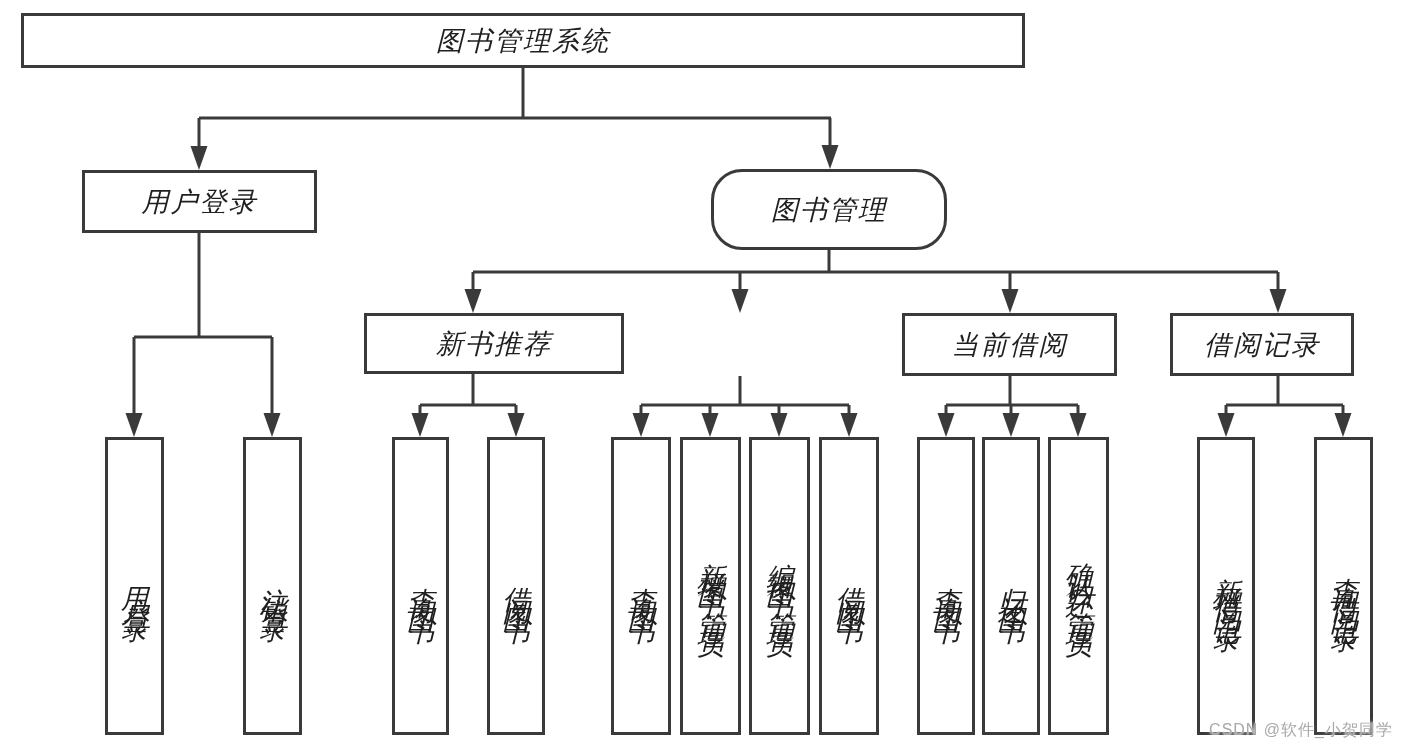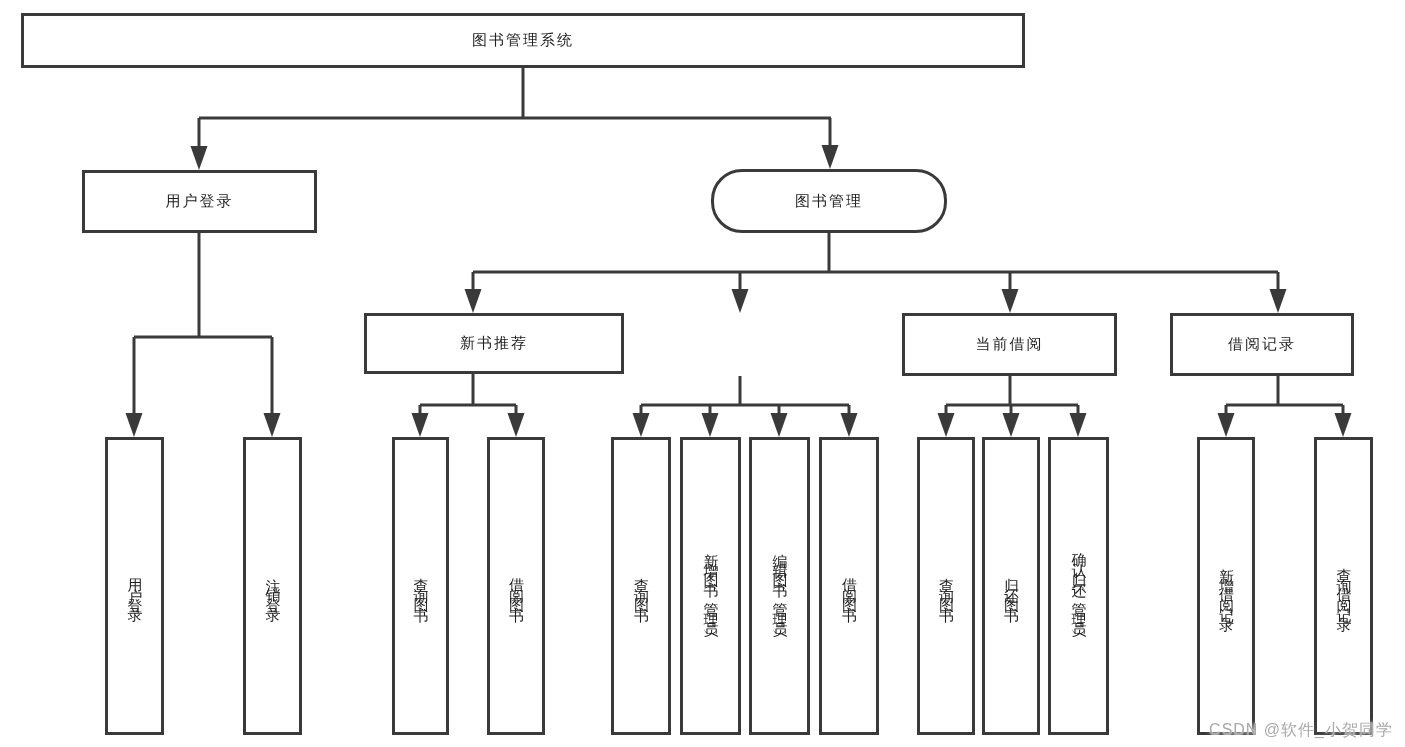--- a/index.html
+++ b/index.html
@@ -26,24 +26,25 @@
   .connectors line { stroke: var(--line); stroke-width: 3; }
   .connectors polygon { fill: var(--line); stroke: none; }
   .box {
     position: absolute;
     border: 3px solid var(--line);
     background: #fff;
     display: flex;
     align-items: center;
     justify-content: center;
     color: var(--text);
-    font-size: 15px;
+    font-size: 27px;
     letter-spacing: 2px;
     text-align: center;
     white-space: nowrap;
+    font-style: italic;
   }
   .vbox span {
     writing-mode: vertical-lr;
     text-orientation: mixed;
     letter-spacing: 10px;
     white-space: nowrap;
   }
   .watermark {
     position: absolute;
     right: 12px;
@@ -114,21 +115,21 @@
       <polygon points="1334.5,413 1351.5,413 1343,437"></polygon>
     </svg>
 
   <div class="box" style="left:21px; top:13px; width:1004px; height:55px;">
     <span>图书管理系统</span>
   </div>
 
   <div class="box" style="left:82px; top:170px; width:235px; height:63px;">
     <span>用户登录</span>
   </div>
-  <div class="box" style="left:711px; top:169px; width:236px; height:64px;border-radius:31px;">
+  <div class="box" style="left:711px; top:169px; width:236px; height:81px;border-radius:31px;">
     <span>图书管理</span>
   </div>
 
   <div class="box" style="left:364px; top:313px; width:260px; height:61px;">
     <span>新书推荐</span>
   </div>
   <div class="box" style="left:902px; top:313px; width:215px; height:63px;justify-content:center;">
     <span>当前借阅</span>
   </div>
   <div class="box" style="left:1170px; top:313px; width:184px; height:63px;">

